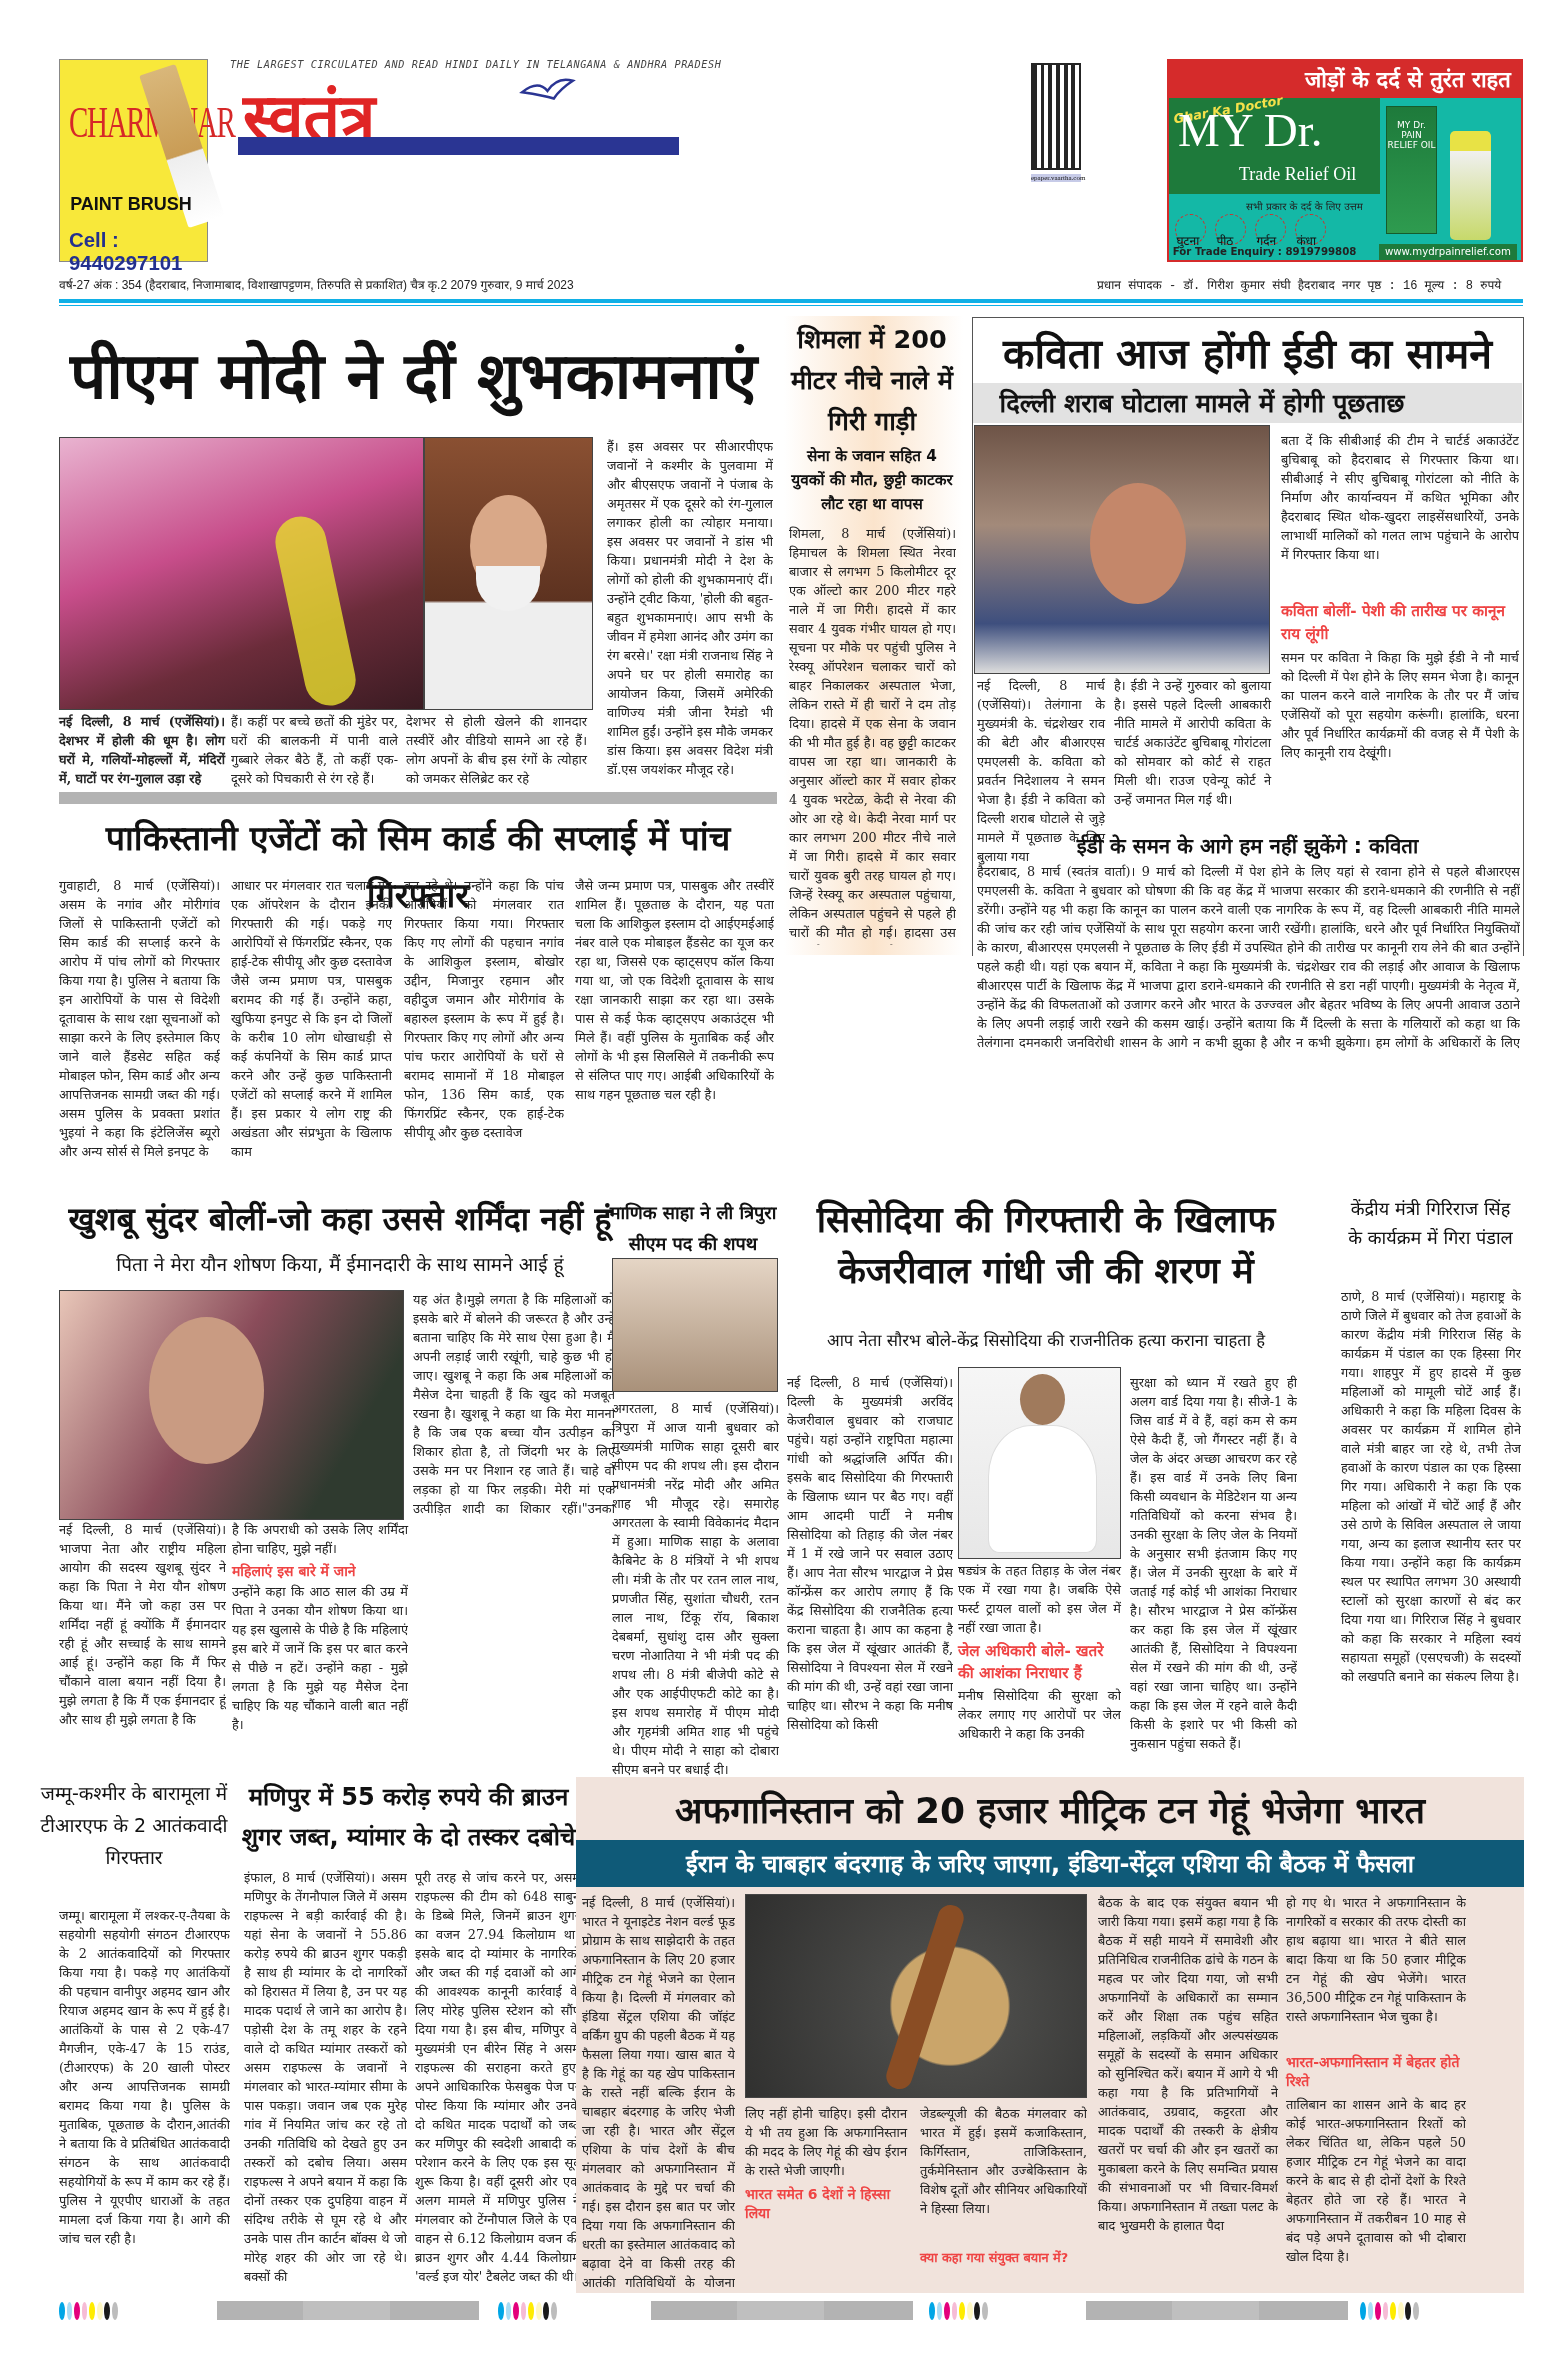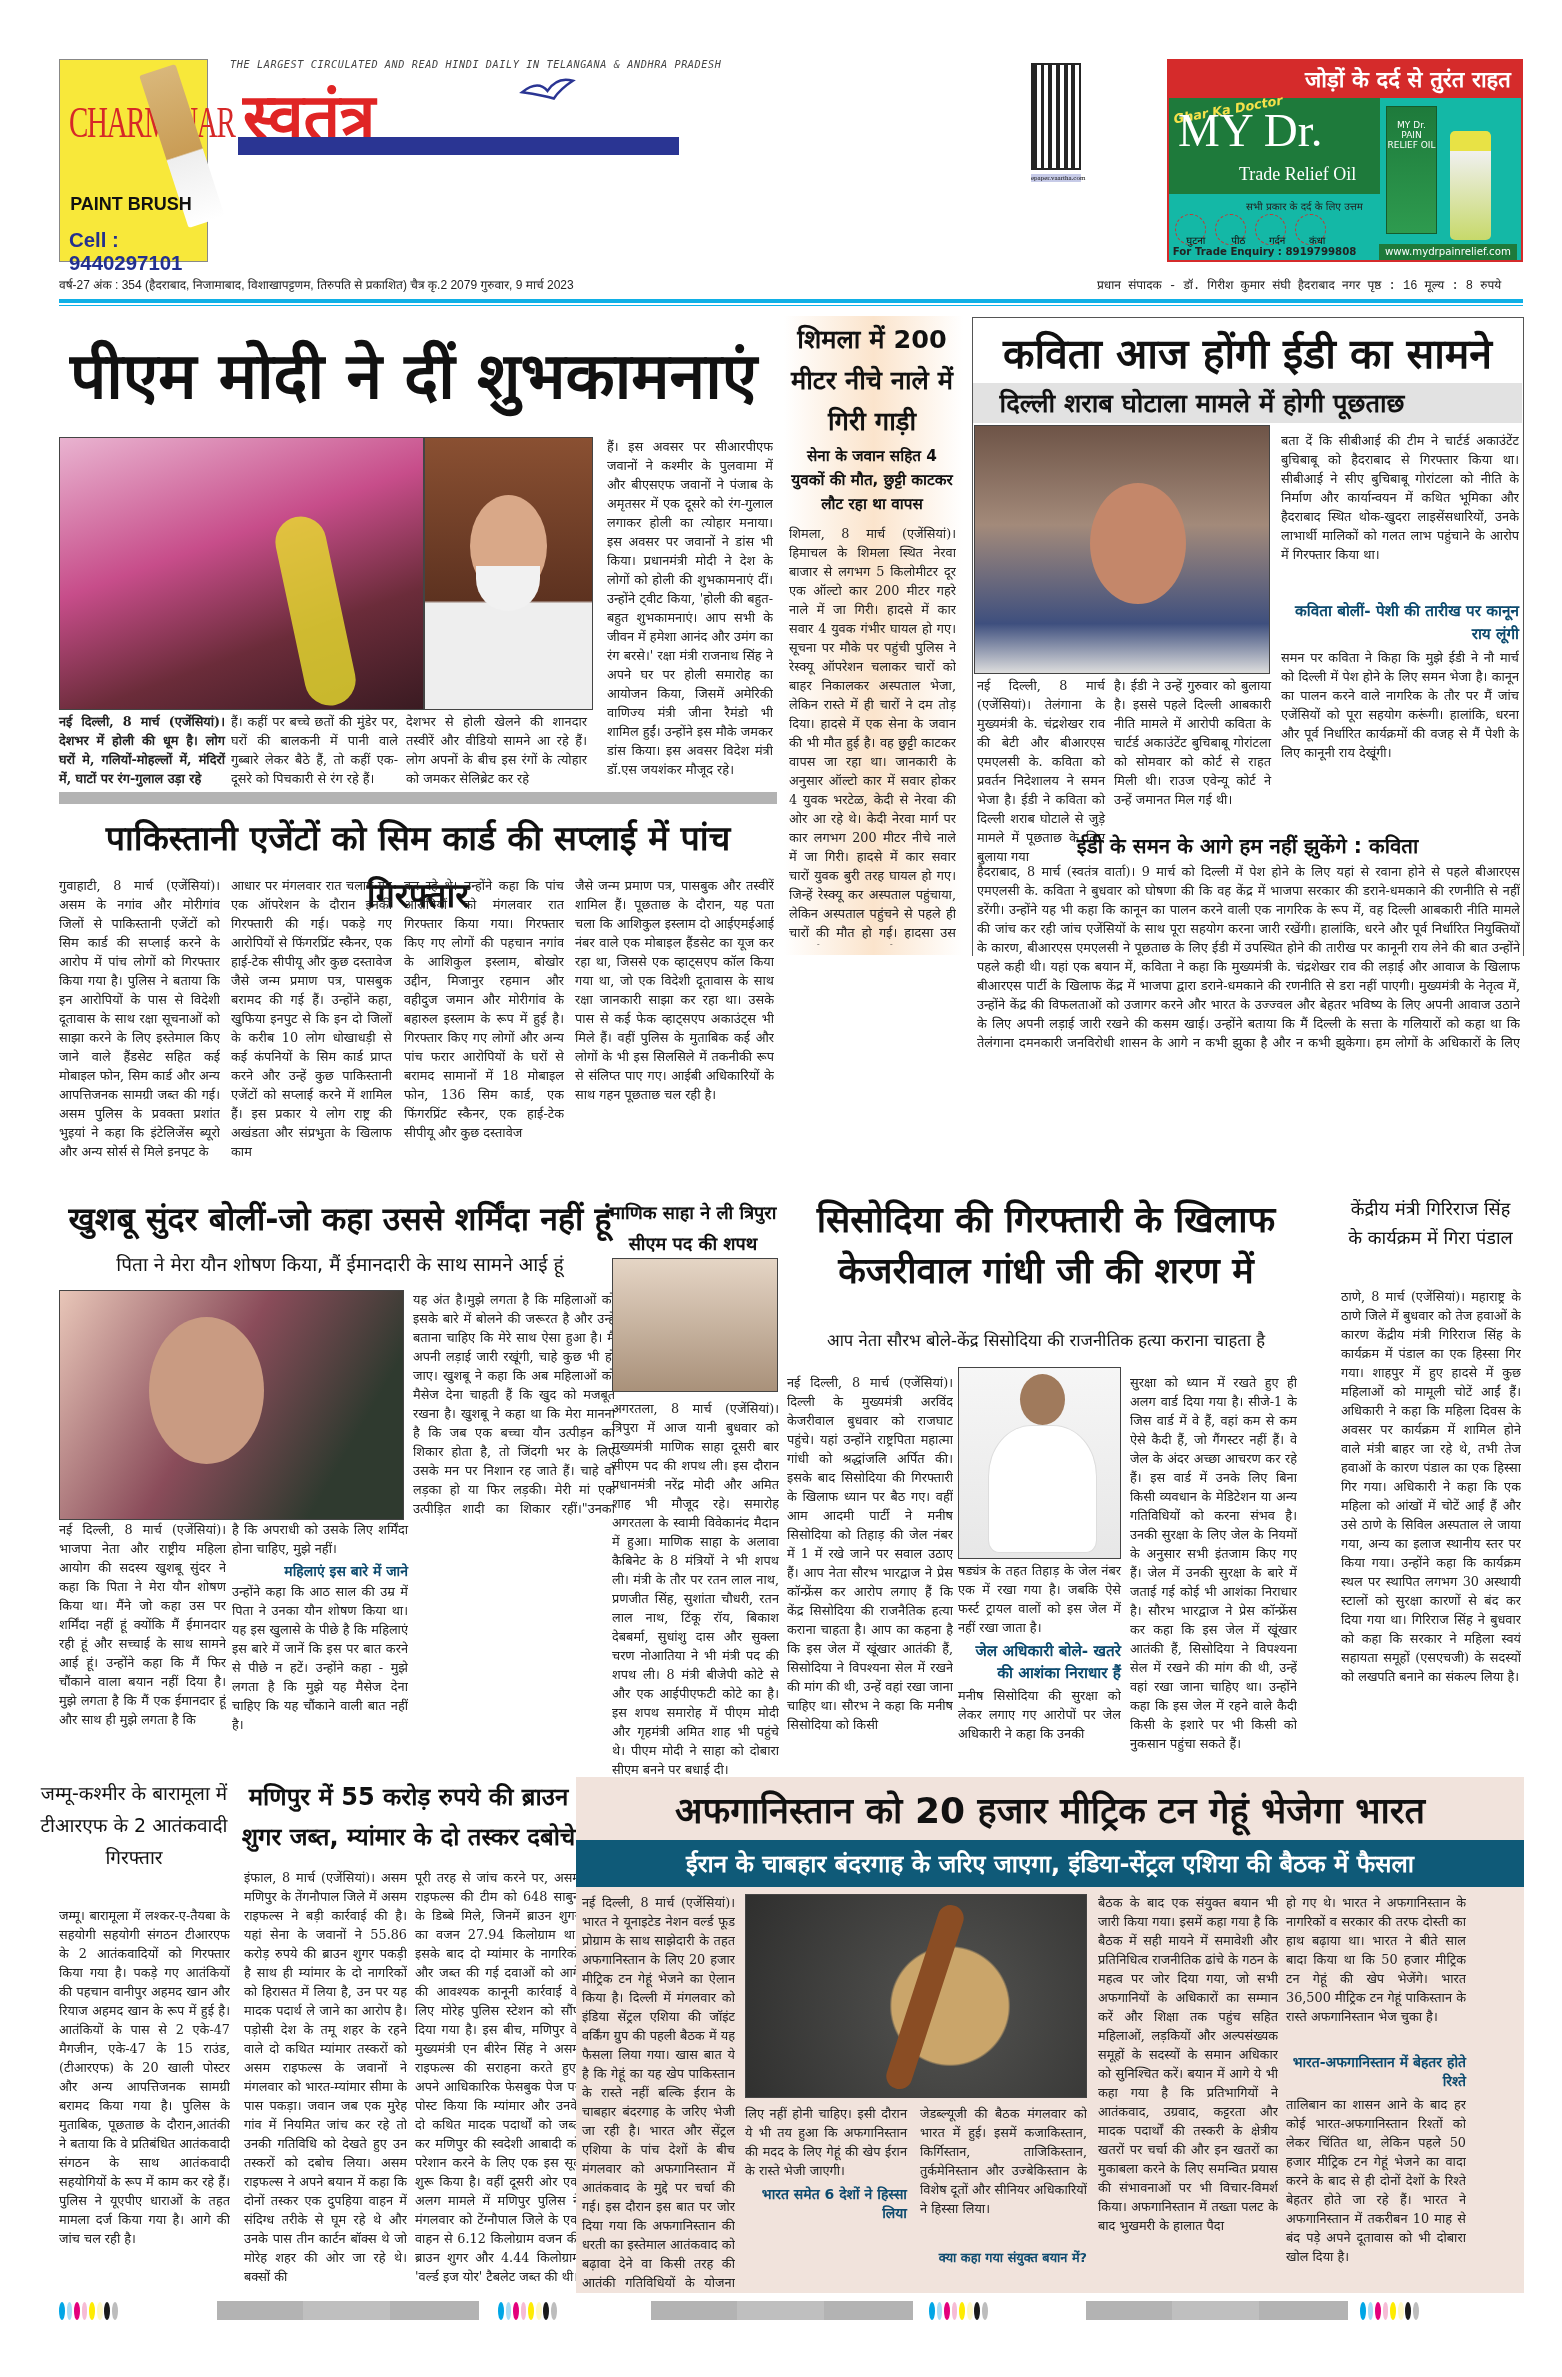--- a/index.html
+++ b/index.html
@@ -24,33 +24,33 @@
  repeating-linear-gradient(90deg,#000 0 3.8px,#fff 3.8px 7.7px),#000;opacity:.85;border:2.6px solid #000}
 #qr-url{left:1031px;top:174px;width:50px;background:#c7cbe8;font-size:7px;text-align:center;font-family:"Liberation Serif",serif}
 #ad-right{left:1167px;top:59px;width:356px;height:203px;background:#14b8a6;border:2.6px solid #d52b2b}
 #ad-right .top{position:absolute;left:0;top:0;width:100%;height:37px;background:#d52b2b;color:#fff;font-size:22px;font-weight:bold;text-align:right;padding-right:10.2px;line-height:37px}
 #ad-right .green{position:absolute;left:0;top:37px;width:211px;height:96px;background:#1e7a3b;color:#fff}
 #ad-right .green .mydr{position:absolute;left:9px;top:5.1px;font-family:"Liberation Serif",serif;font-size:47px}
 #ad-right .green .oil{position:absolute;left:70px;top:66px;font-family:"Liberation Serif",serif;font-size:18px}
 #ad-right .ghar{position:absolute;left:3.8px;top:3.8px;color:#f5e14a;font-style:italic;font-weight:bold;font-size:12.8px;transform:rotate(-10deg)}
 #ad-right .sub{position:absolute;left:77px;top:138px;font-size:10.2px;color:#222;text-align:center}
 #ad-right .icons{position:absolute;left:6.4px;top:153px;display:flex;gap:9px}
-#ad-right .icons div{width:31px;height:31px;border:1.3px dashed #c33;border-radius:50%;font-size:10px;text-align:right;line-height:52px}
+#ad-right .icons div{width:31px;height:31px;border:1.3px dashed #c33;border-radius:50%;font-size:12px;text-align:left;line-height:52px}
 #ad-right .box{position:absolute;left:217px;top:45px;width:51px;height:128px;background:linear-gradient(#1e7a3b,#2e9b4f);border:1.3px solid #165c2c;color:#fff;font-size:9px;text-align:center;padding-top:12.8px}
 #ad-right .bottle{position:absolute;left:281px;top:70px;width:41px;height:109px;background:linear-gradient(#e8e245 0 18%,#f0f0f0 18%,#c7d96a);border-radius:5.1px}
 #ad-right .trade{position:absolute;left:3.8px;bottom:2.6px;font-size:10.2px;font-weight:bold;color:#222}
 #ad-right .web{position:absolute;right:3.8px;bottom:0;background:#1e7a3b;color:#fff;font-size:10.2px;padding:2.6px 6.4px}
 #info-left{left:59px;top:276px;font-size:12px;color:#222;font-family:"Liberation Sans",sans-serif}
 #info-right{left:1097px;top:276px;font-size:12px;color:#222;font-family:Liberation Mono, monospace}
 #rule1{left:59px;top:299px;width:1464px;height:3.8px;background:#10b0e6}
 #rule2{left:59px;top:305px;width:1464px;height:1.3px;background:#10b0e6}
 
 .cap{font-family:"DejaVu Serif",serif;font-size:12.8px;font-weight:bold}
 .divider-gray{background:#b3b3b3}
-.sub-hl{font-weight:bold;font-size:15.3px;text-align:right;color:#0c4a6e}
+.sub-hl{font-weight:bold;font-size:15.3px;text-align:left;color:#ef4444}
 .cmyk{position:absolute;top:2302px;display:flex;gap:1.9px}
 .cmyk span{width:5.7px;height:18px;border-radius:50%}
 .grayblk{position:absolute;top:2301px;height:19px;background:linear-gradient(90deg,#b3b3b3 0 33%,#bfbfbf 33% 66%,#b3b3b3 66%)}
 </style>
 </head>
 <body>
 
 <div id="ad-left" class="abs">
   <div class="brand">CHARMINAR</div>
   <div class="brush"></div>

